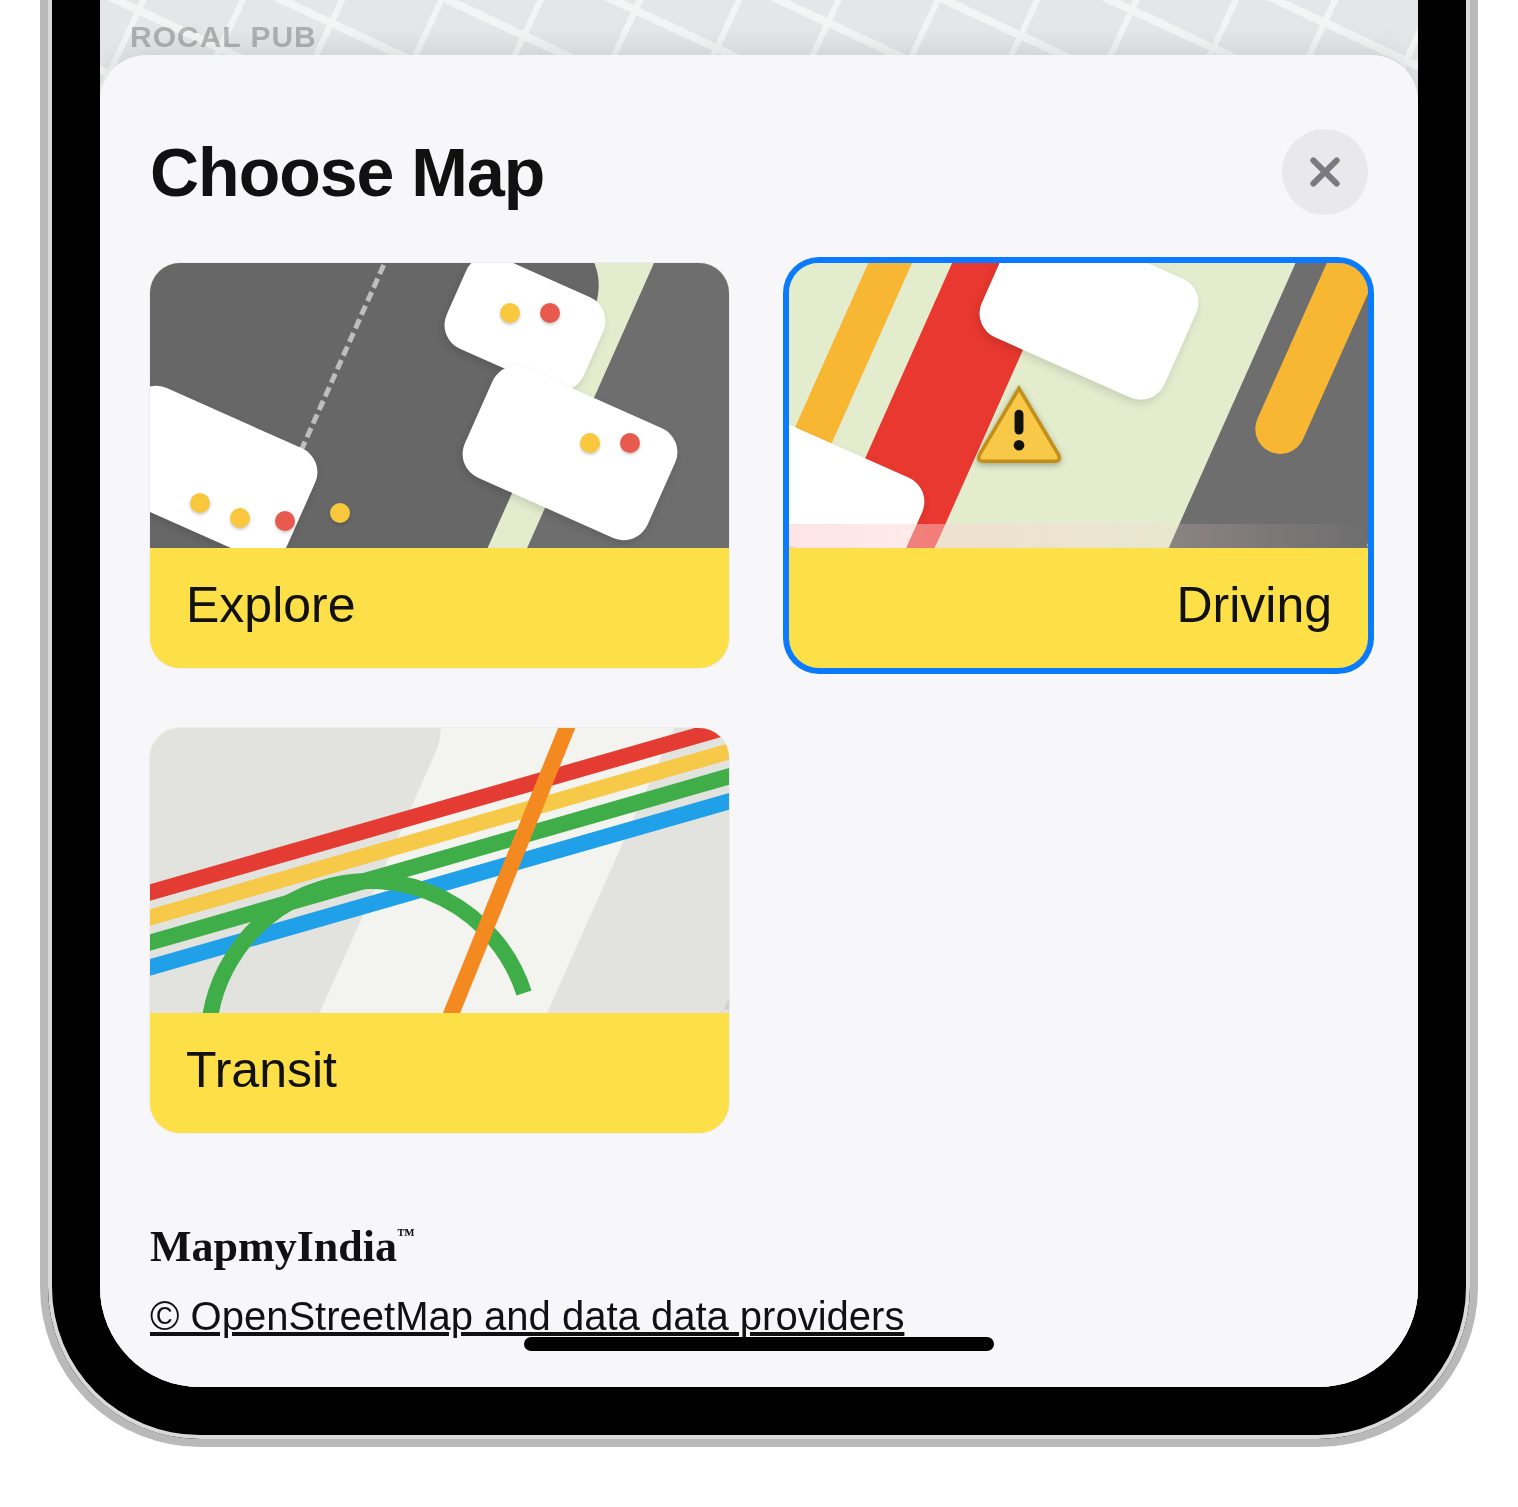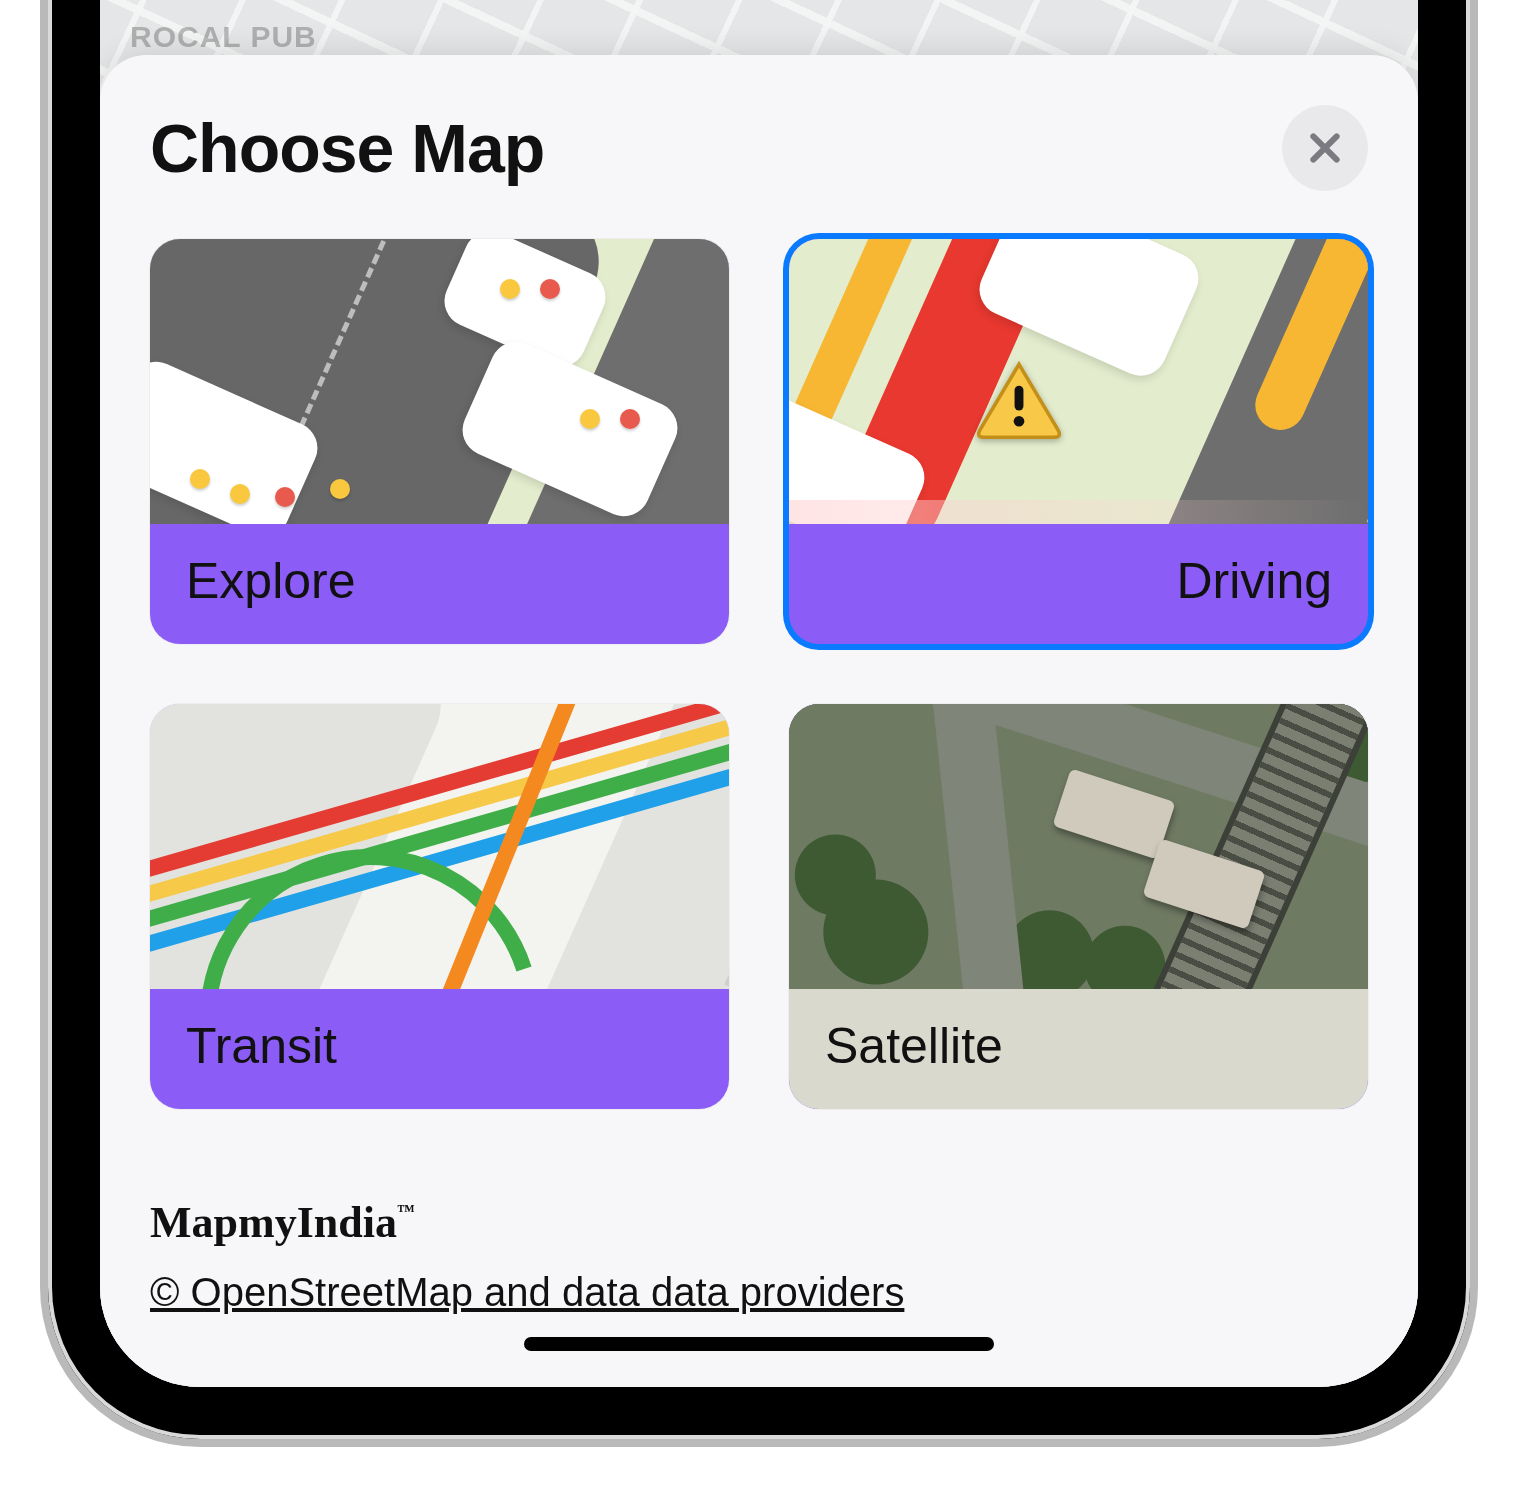--- a/index.html
+++ b/index.html
@@ -65,21 +65,21 @@
 
   
   .sheet {
     position: absolute;
     left: 0; right: 0; bottom: 0;
     top: 395px;
     background: #f7f7f9;
     border-top-left-radius: 46px;
     border-top-right-radius: 46px;
     box-shadow: 0 -2px 30px rgba(0,0,0,.12);
-    padding: 50px 50px 0 50px;
+    padding: 74px 50px 0 50px;
   }
 
   .sheet-header {
     display: flex; align-items: center; justify-content: space-between;
     margin-bottom: 48px;
   }
   .sheet-title {
     font-size: 68px; font-weight: 800; letter-spacing: -1px; color: #111;
   }
   .close-btn {
@@ -92,21 +92,21 @@
 
   .grid {
     display: grid;
     grid-template-columns: 1fr 1fr;
     gap: 60px 60px;
   }
 
   .card {
     border-radius: 30px;
     overflow: hidden;
-    background: #8b5cf6;
+    background: #fde047;
     box-shadow: 0 0 0 1px rgba(0,0,0,.04);
     cursor: pointer;
   }
   .card.selected {
     box-shadow: 0 0 0 6px #0a7aff;
     text-align: right;
   }
   .card-thumb {
     height: 285px;
     position: relative;
@@ -314,31 +314,20 @@
                 <div class="ln y"></div>
                 <div class="ln g"></div>
                 <div class="ln b"></div>
             </div>
             <div class="curve-g"></div>
             <div class="orange"></div>
           </div>
           <div class="card-label">Transit</div>
         </div>
 
-        <div class="card">
-          <div class="card-thumb satellite">
-            <div class="grass"></div>
-            <div class="road"></div>
-              <div class="road2"></div>
-            <div class="rail"></div>
-            <div class="house h1"></div>
-              <div class="house h2"></div>
-          </div>
-          <div class="card-label sat">Satellite</div>
-        </div>
 
       </div>
 
       <div class="footer">
         <div class="brand">MapmyIndia</div><br>
         <a class="attrib">© OpenStreetMap and data data providers</a>
       </div>
 
     </div>
 

